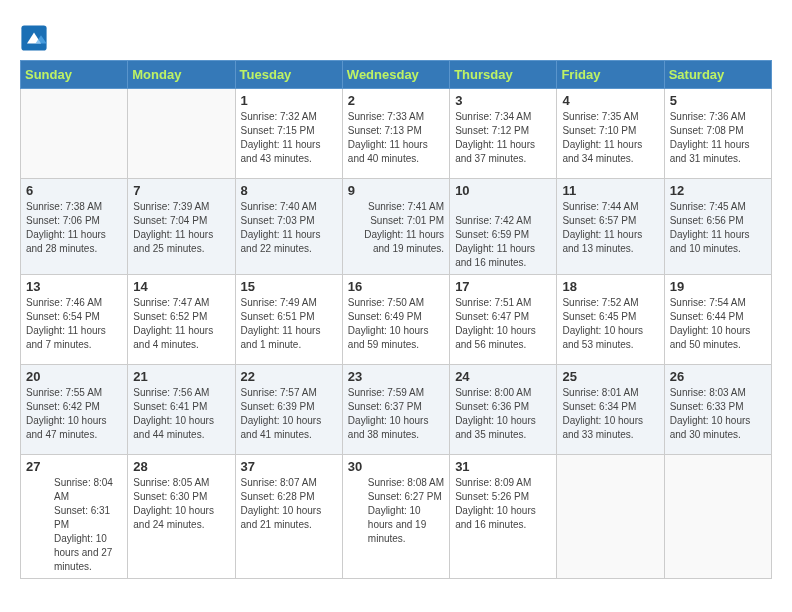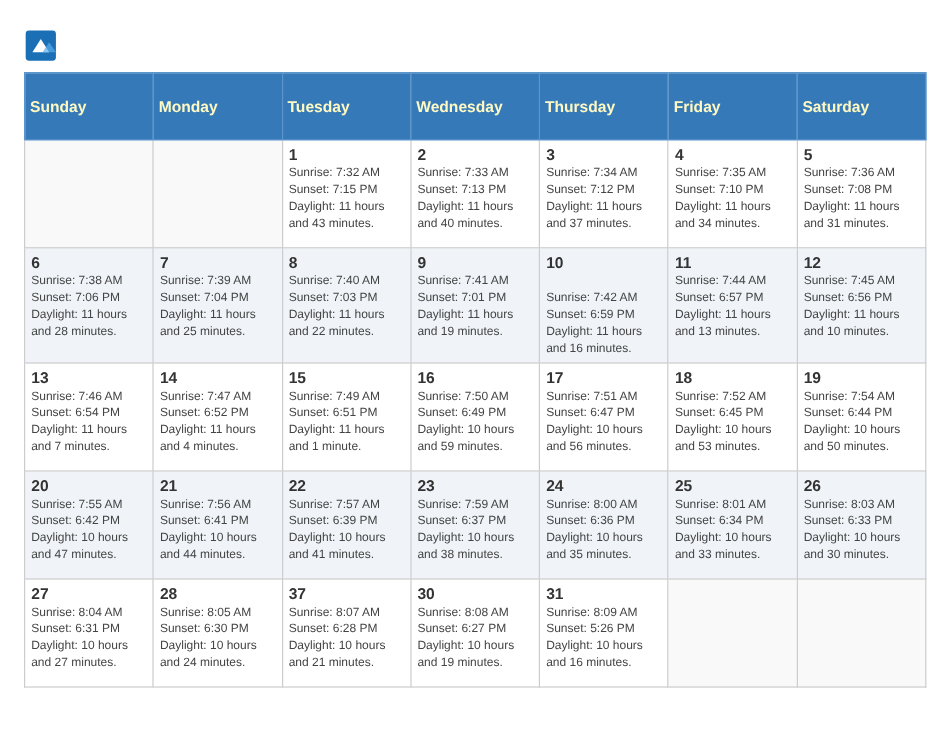--- a/index.html
+++ b/index.html
@@ -48,24 +48,24 @@
       color: #333;
       margin-top: 2px;
     }
     .calendar-table {
       width: 100%;
       border-collapse: collapse;
       border: 1px solid #ccc;
     }
     .calendar-table th {
       background: #3579b8;
-      color: #fef9c3;
+      color: #bef264;
       font-size: 13px;
       font-weight: bold;
-      padding: 20px 4px;
+      padding: 6px 4px;
       text-align: left;
       border: 1px solid #5a95cc;
     }
     .calendar-table td {
       border: 1px solid #ccc;
       vertical-align: top;
       padding: 4px 5px;
       font-size: 11px;
       color: #333;
       width: calc(100% / 7);
@@ -178,21 +178,21 @@
 Daylight: 11 hours and 25 minutes.</div>
         </td>
         <td>
           <span class="day-number">8</span>
           <div class="day-info" style="white-space: pre-line;">Sunrise: 7:40 AM
 Sunset: 7:03 PM
 Daylight: 11 hours and 22 minutes.</div>
         </td>
         <td>
           <span class="day-number">9</span>
-          <div class="day-info" style="white-space: pre-line;">Sunrise: 7:41 AM
+          <div class="day-info" style="white-space: pre-line; text-align: right;">Sunrise: 7:41 AM
 Sunset: 7:01 PM
 Daylight: 11 hours and 19 minutes.</div>
         </td>
         <td>
           <span class="day-number">10</span>
           <div class="day-info" style="white-space: pre-line; margin-top: 16px;">Sunrise: 7:42 AM
 Sunset: 6:59 PM
 Daylight: 11 hours and 16 minutes.</div>
         </td>
         <td>
@@ -292,39 +292,39 @@
         <td>
           <span class="day-number">26</span>
           <div class="day-info" style="white-space: pre-line;">Sunrise: 8:03 AM
 Sunset: 6:33 PM
 Daylight: 10 hours and 30 minutes.</div>
         </td>
       </tr>
       <tr class="row-white">
         <td>
           <span class="day-number">27</span>
-          <div class="day-info" style="white-space: pre-line;">Sunrise: 8:04 AM
+          <div class="day-info" style="white-space: pre-line; margin-left: 28px;">Sunrise: 8:04 AM
 Sunset: 6:31 PM
 Daylight: 10 hours and 27 minutes.</div>
         </td>
         <td>
           <span class="day-number">28</span>
           <div class="day-info" style="white-space: pre-line;">Sunrise: 8:05 AM
 Sunset: 6:30 PM
 Daylight: 10 hours and 24 minutes.</div>
         </td>
         <td>
           <span class="day-number">37</span>
           <div class="day-info" style="white-space: pre-line;">Sunrise: 8:07 AM
 Sunset: 6:28 PM
 Daylight: 10 hours and 21 minutes.</div>
         </td>
         <td>
           <span class="day-number">30</span>
-          <div class="day-info" style="white-space: pre-line;">Sunrise: 8:08 AM
+          <div class="day-info" style="white-space: pre-line; margin-left: 20px;">Sunrise: 8:08 AM
 Sunset: 6:27 PM
 Daylight: 10 hours and 19 minutes.</div>
         </td>
         <td>
           <span class="day-number">31</span>
           <div class="day-info" style="white-space: pre-line;">Sunrise: 8:09 AM
 Sunset: 5:26 PM
 Daylight: 10 hours and 16 minutes.</div>
         </td>
         <td class="empty"></td>

